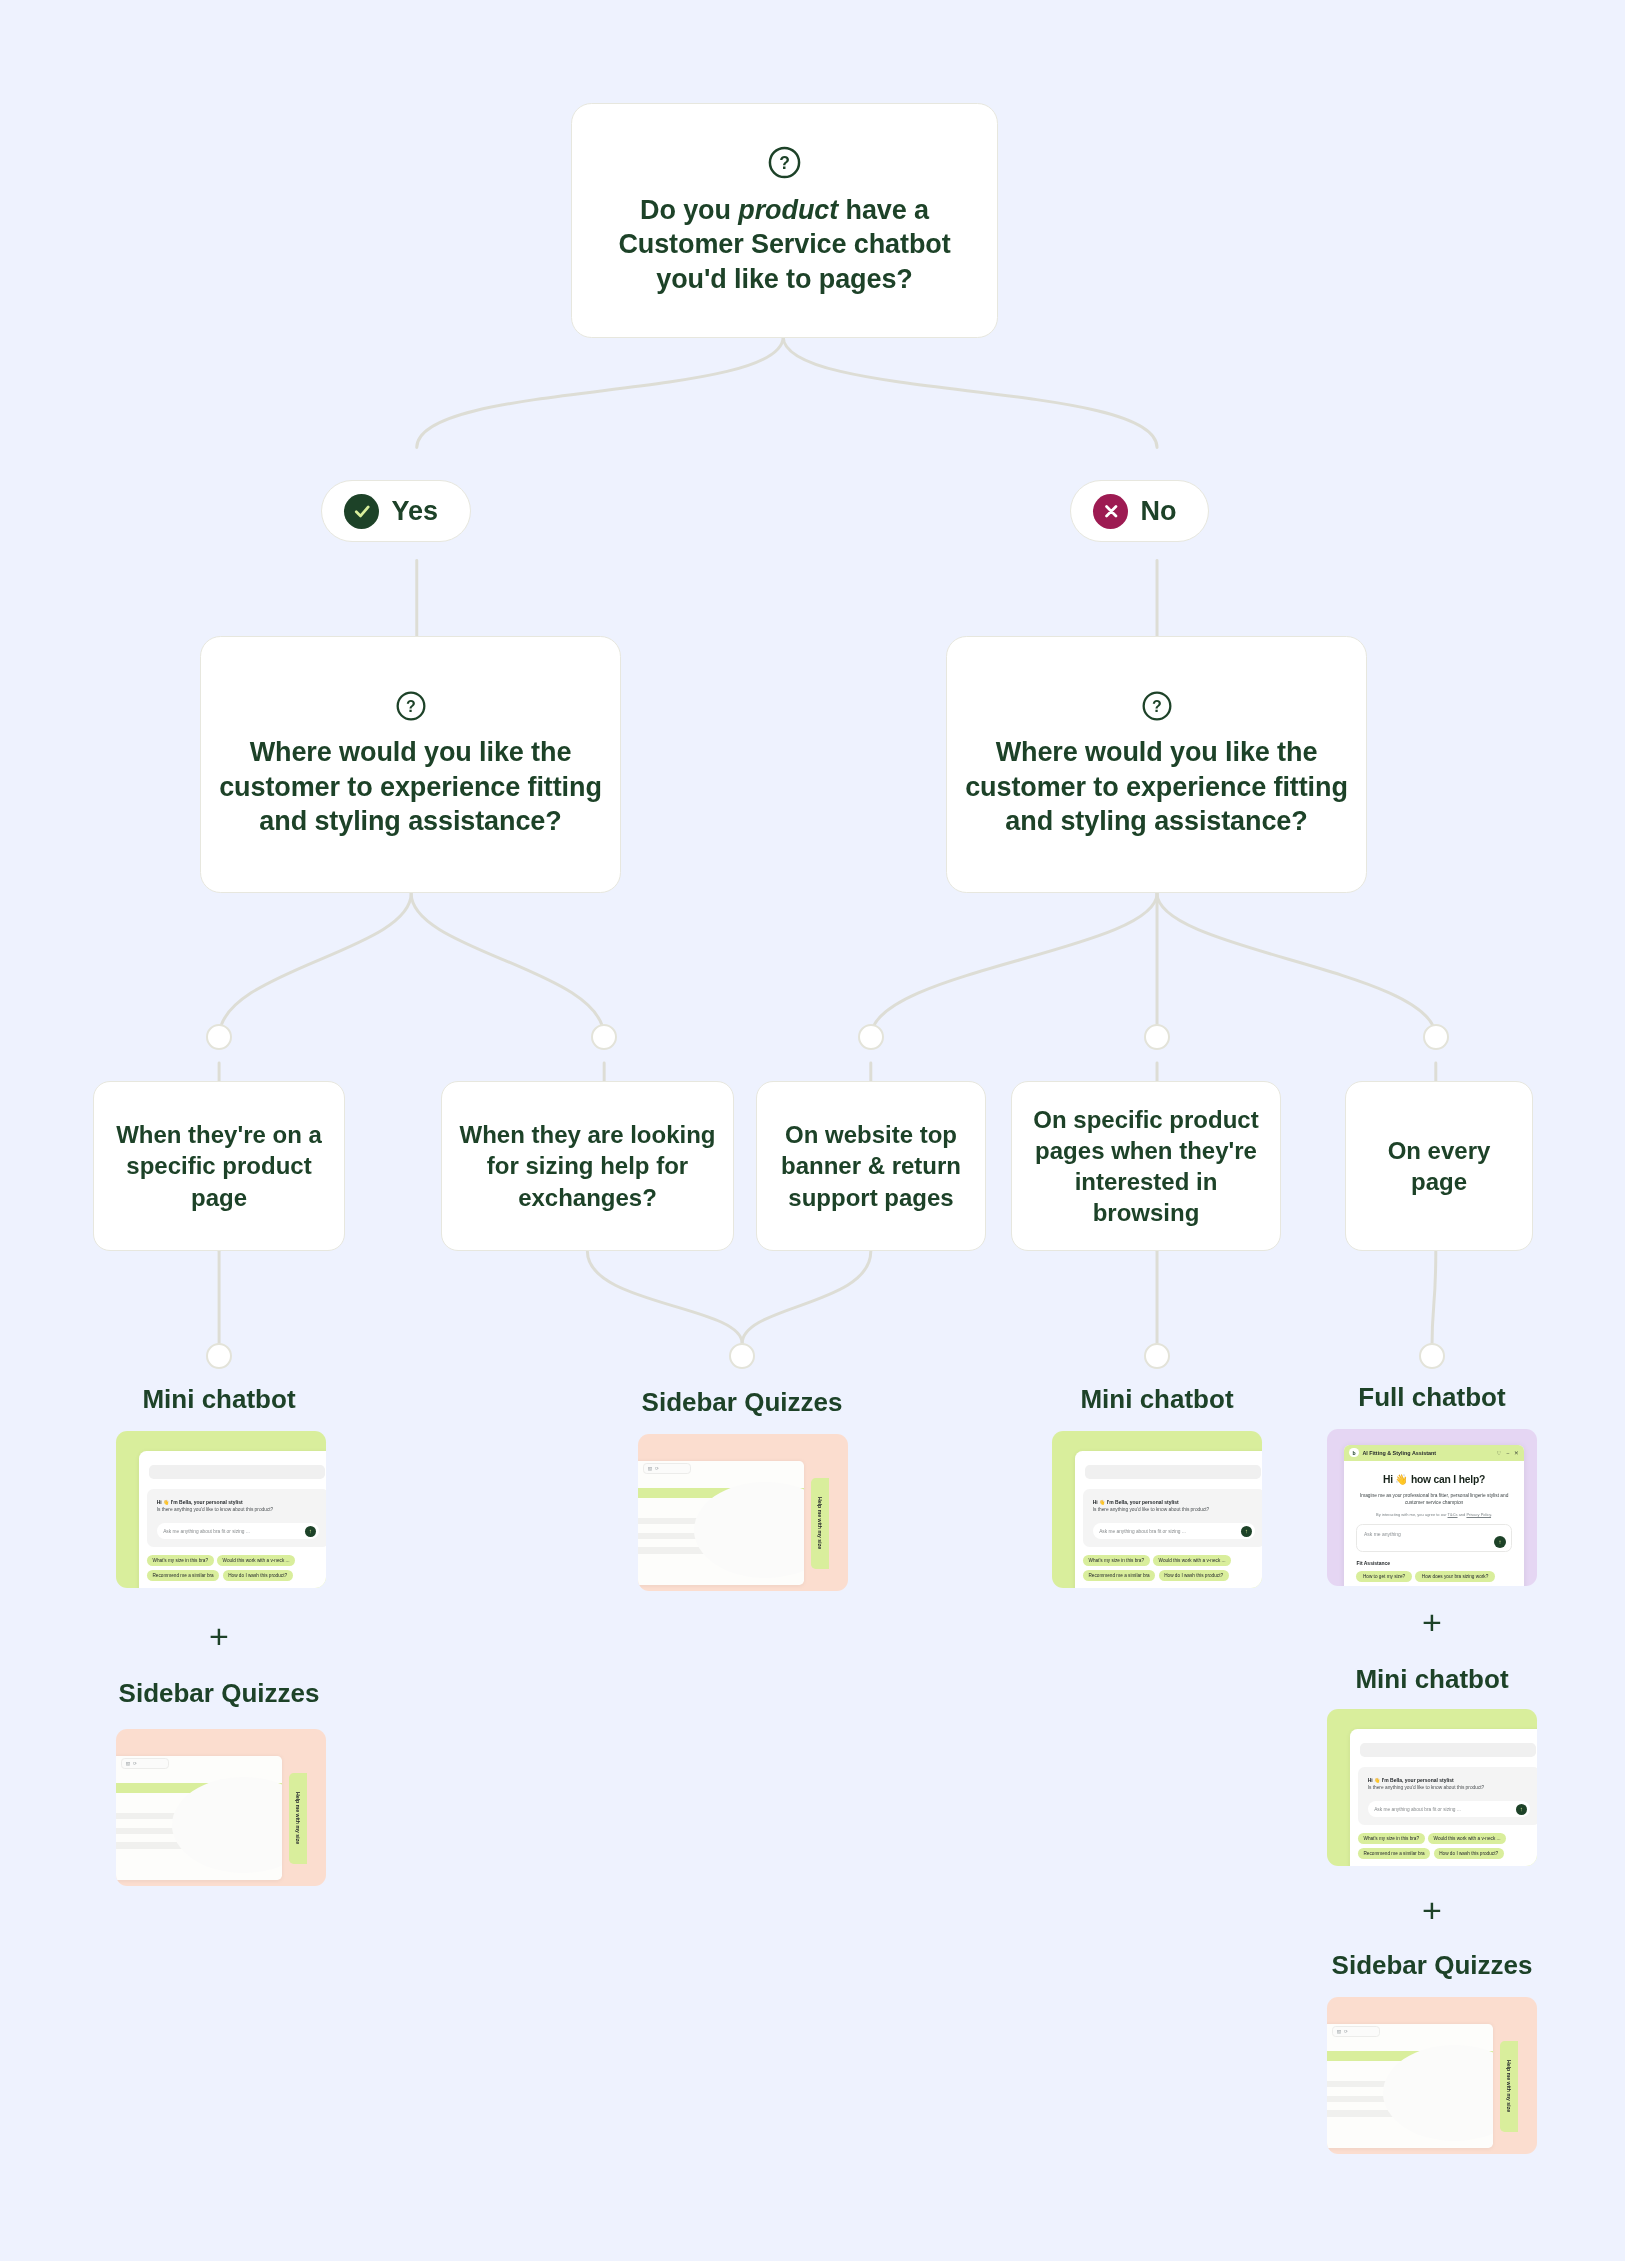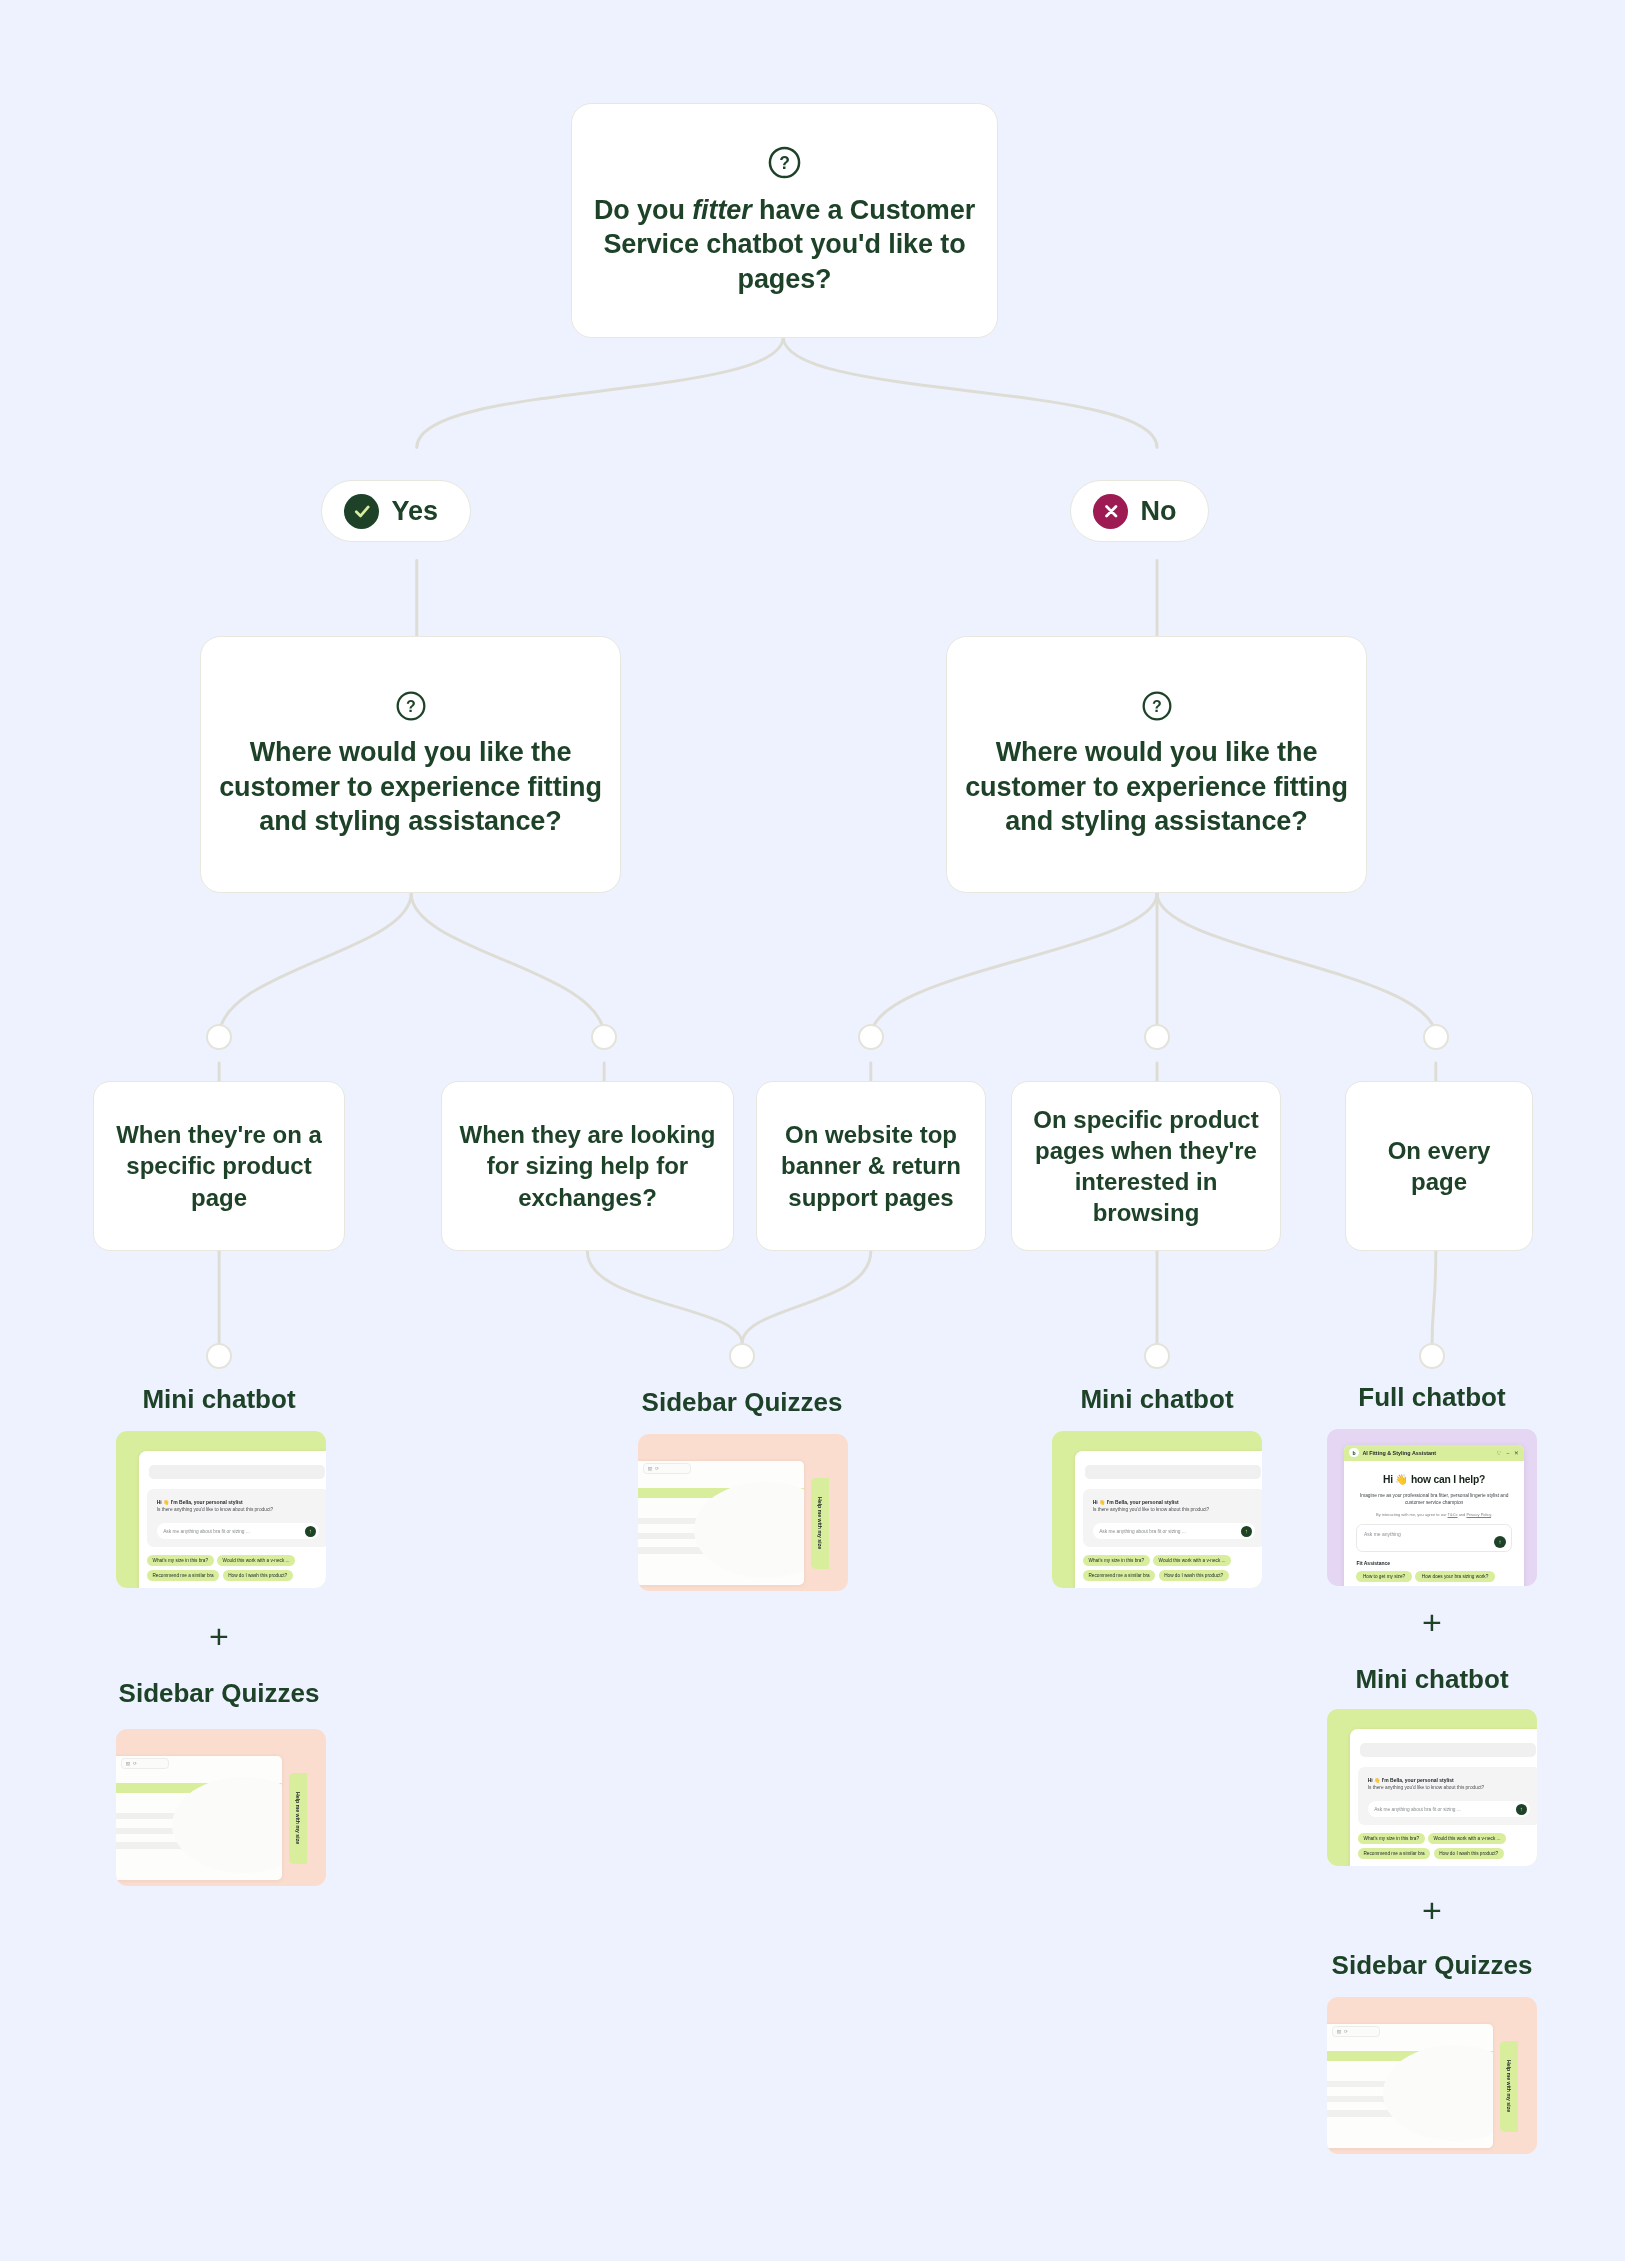--- a/index.html
+++ b/index.html
@@ -273,21 +273,21 @@
   </svg>
 
   <div class="node decision" style="left:571px; top:103px; width:427px; height:235px;">
     <span class="q-icon">
       <svg width="35" height="35" viewBox="0 0 24 24">
         <circle cx="12" cy="12" r="10" fill="none" stroke="#1d4228" stroke-width="1.7"></circle>
         <text x="12" y="16.6" text-anchor="middle" font-family="Liberation Sans, sans-serif" font-size="12" font-weight="700" fill="#1d4228">?</text>
       </svg>
     </span>
     <div class="q-text">
-      <span>Do you </span><em>fitter</em><span> have a Customer Service chatbot you'd like to pages?</span>
+      <span>Do you </span><em>product</em><span> have a Customer Service chatbot you'd like to pages?</span>
     </div>
   </div>
 
   <div class="pill" style="left:321px; top:480px;">
     <span class="badge" style="background:#1d4228;">
       <svg width="20.5" height="20.5" viewBox="0 0 24 24">
         <path d="M5 12.5 L10 17.5 L19 7" fill="none" stroke="#d9ee9c" stroke-width="3.2" stroke-linecap="round" stroke-linejoin="round"></path>
       </svg>
     </span>
     <span>Yes</span>

